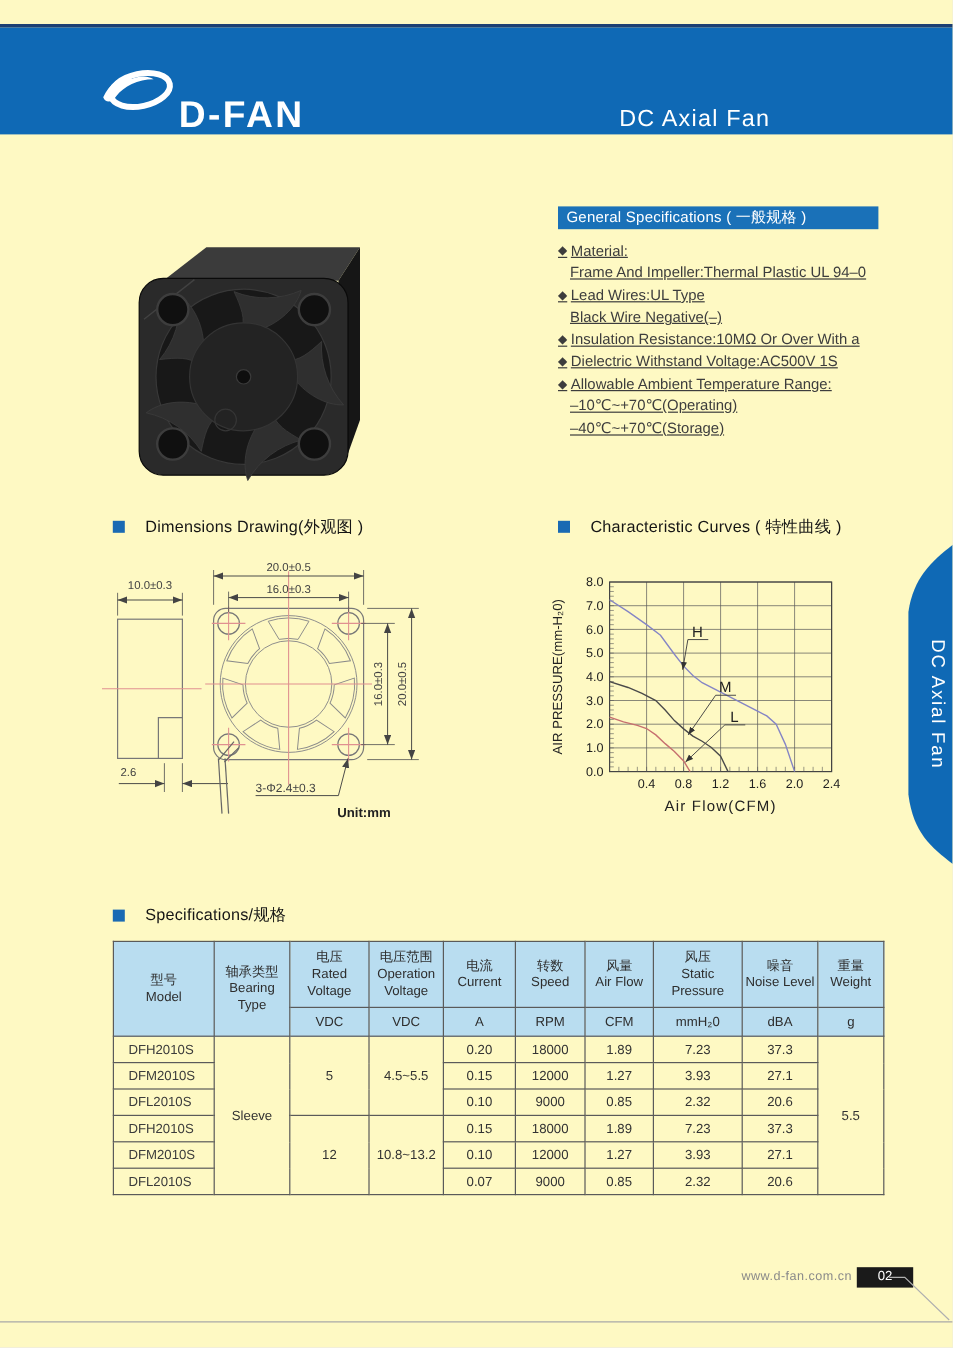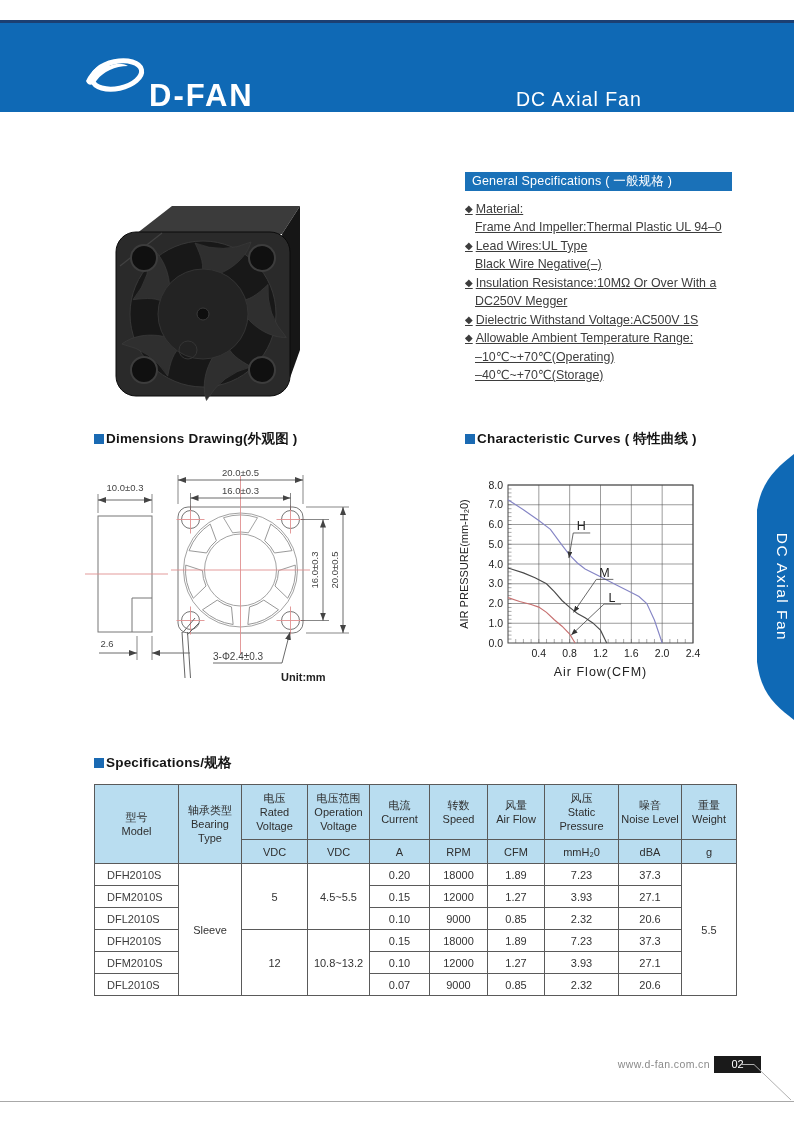--- a/index.html
+++ b/index.html
@@ -1,30 +1,30 @@
 <!DOCTYPE html>
 <html><head>
 <meta charset="utf-8">
 <style>
   html,body{margin:0;padding:0;background:#e8e8e8;}
-  .page{position:relative;width:794px;height:1123px;margin:0 auto;background:#ffffff;overflow:hidden;
+  .page{position:relative;width:794px;height:1123px;margin:0 auto;background:#fef9c3;overflow:hidden;
         font-family:"Liberation Sans","DejaVu Sans",sans-serif;}
   .navy-line{position:absolute;left:0;top:20px;width:794px;height:3px;background:#1c3f72;}
   .header-band{position:absolute;left:0;top:23px;width:794px;height:89px;background:#0f69b5;}
   .brand{position:absolute;left:149px;top:57px;font-size:31px;font-weight:bold;color:#fff;letter-spacing:2px;line-height:1;}
   .size-title{position:absolute;left:290px;top:55px;font-size:33px;color:#fff;line-height:1;letter-spacing:1px;}
   .fan-type{position:absolute;left:516px;top:67px;font-size:19.5px;color:#fff;line-height:1;letter-spacing:1px;}
   .model-heading{position:absolute;left:152px;top:134px;font-size:41px;color:#2f2f2f;letter-spacing:2px;line-height:1;}
   .gs-bar{position:absolute;left:465px;top:172px;width:267px;height:19px;background:#1a71b8;color:#fff;
           font-size:12.5px;line-height:19px;padding-left:7px;box-sizing:border-box;letter-spacing:.2px;}
   .gs-lines{position:absolute;left:465px;top:200px;width:315px;color:#3d3d3d;font-size:12.4px;}
   .gs-line{height:18.45px;line-height:18.45px;white-space:nowrap;text-decoration:underline;}
   .gs-line.indent{padding-left:10px;}
   .diamond{font-size:10px;margin-right:3px;position:relative;top:-1px;color:#3d3d3d;}
-  .section-title{position:absolute;display:flex;align-items:flex-start;gap:2px;font-weight:bold;}
+  .section-title{position:absolute;display:flex;align-items:flex-start;gap:17px;}
   .section-title .sq{width:10px;height:10px;background:#1a6ab3;margin-top:2px;flex:none;}
   .section-title .txt{font-size:13.5px;color:#151515;line-height:1;letter-spacing:.2px;}
   #title-dims{left:94px;top:432px;}
   #title-curves{left:465px;top:432px;}
   #title-specs{left:94px;top:756px;}
   .abs{position:absolute;}
   .spec-table{position:absolute;left:94px;top:784px;border-collapse:collapse;table-layout:fixed;width:642px;
               font-size:11px;color:#333;}
   .spec-table th,.spec-table td{border:1px solid #5a5a5a;text-align:center;vertical-align:middle;padding:0;}
   .spec-table th{background:#b9ddf0;font-weight:normal;color:#2e2e2e;}
@@ -77,21 +77,20 @@
     </g>
   </svg>
 
   <div class="gs-bar">General Specifications ( 一般规格 )</div>
   <div class="gs-lines" id="gs-lines">
       <div class="gs-line"><span class="diamond">◆</span>Material:</div>
       <div class="gs-line indent">Frame And Impeller:Thermal Plastic UL 94–0</div>
       <div class="gs-line"><span class="diamond">◆</span>Lead Wires:UL Type</div>
       <div class="gs-line indent">Black Wire Negative(–)</div>
       <div class="gs-line"><span class="diamond">◆</span>Insulation Resistance:10MΩ Or Over With a</div>
-      <div class="gs-line indent">DC250V Megger</div>
       <div class="gs-line"><span class="diamond">◆</span>Dielectric Withstand Voltage:AC500V 1S</div>
       <div class="gs-line"><span class="diamond">◆</span>Allowable Ambient Temperature Range:</div>
       <div class="gs-line indent">–10℃~+70℃(Operating)</div>
       <div class="gs-line indent">–40℃~+70℃(Storage)</div>
     </div>
 
   <div class="section-title" id="title-dims">
     <span class="sq"></span>
     <span class="txt">Dimensions Drawing(外观图 )</span>
   </div>

